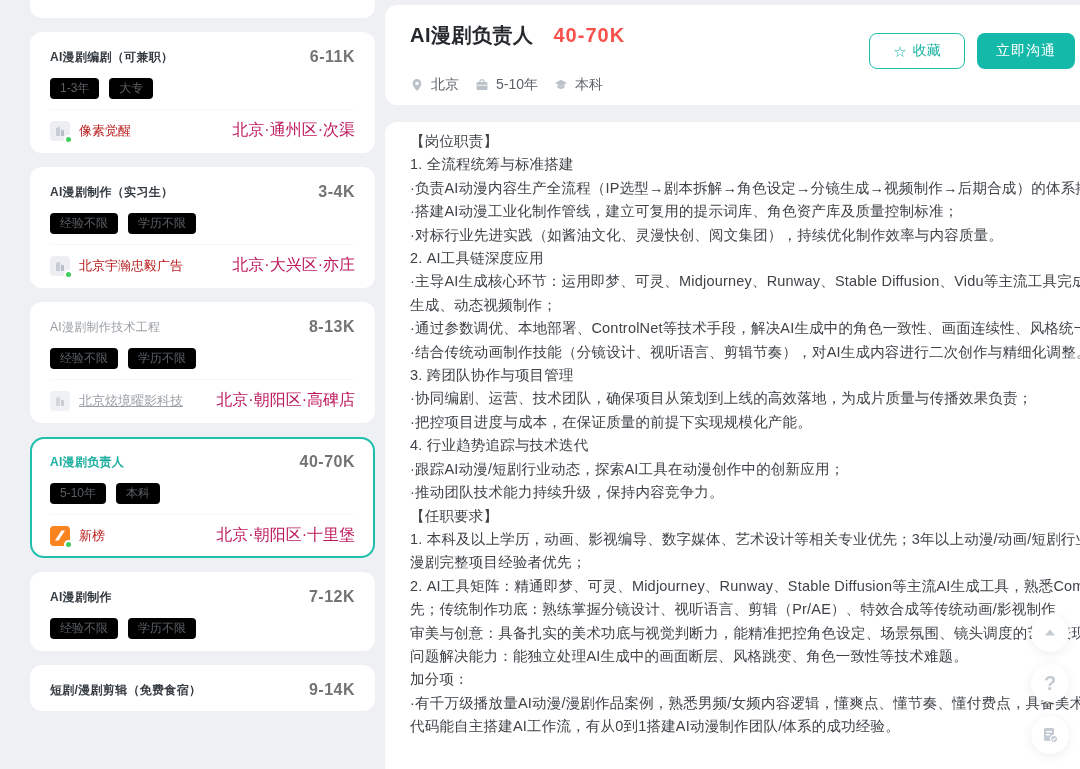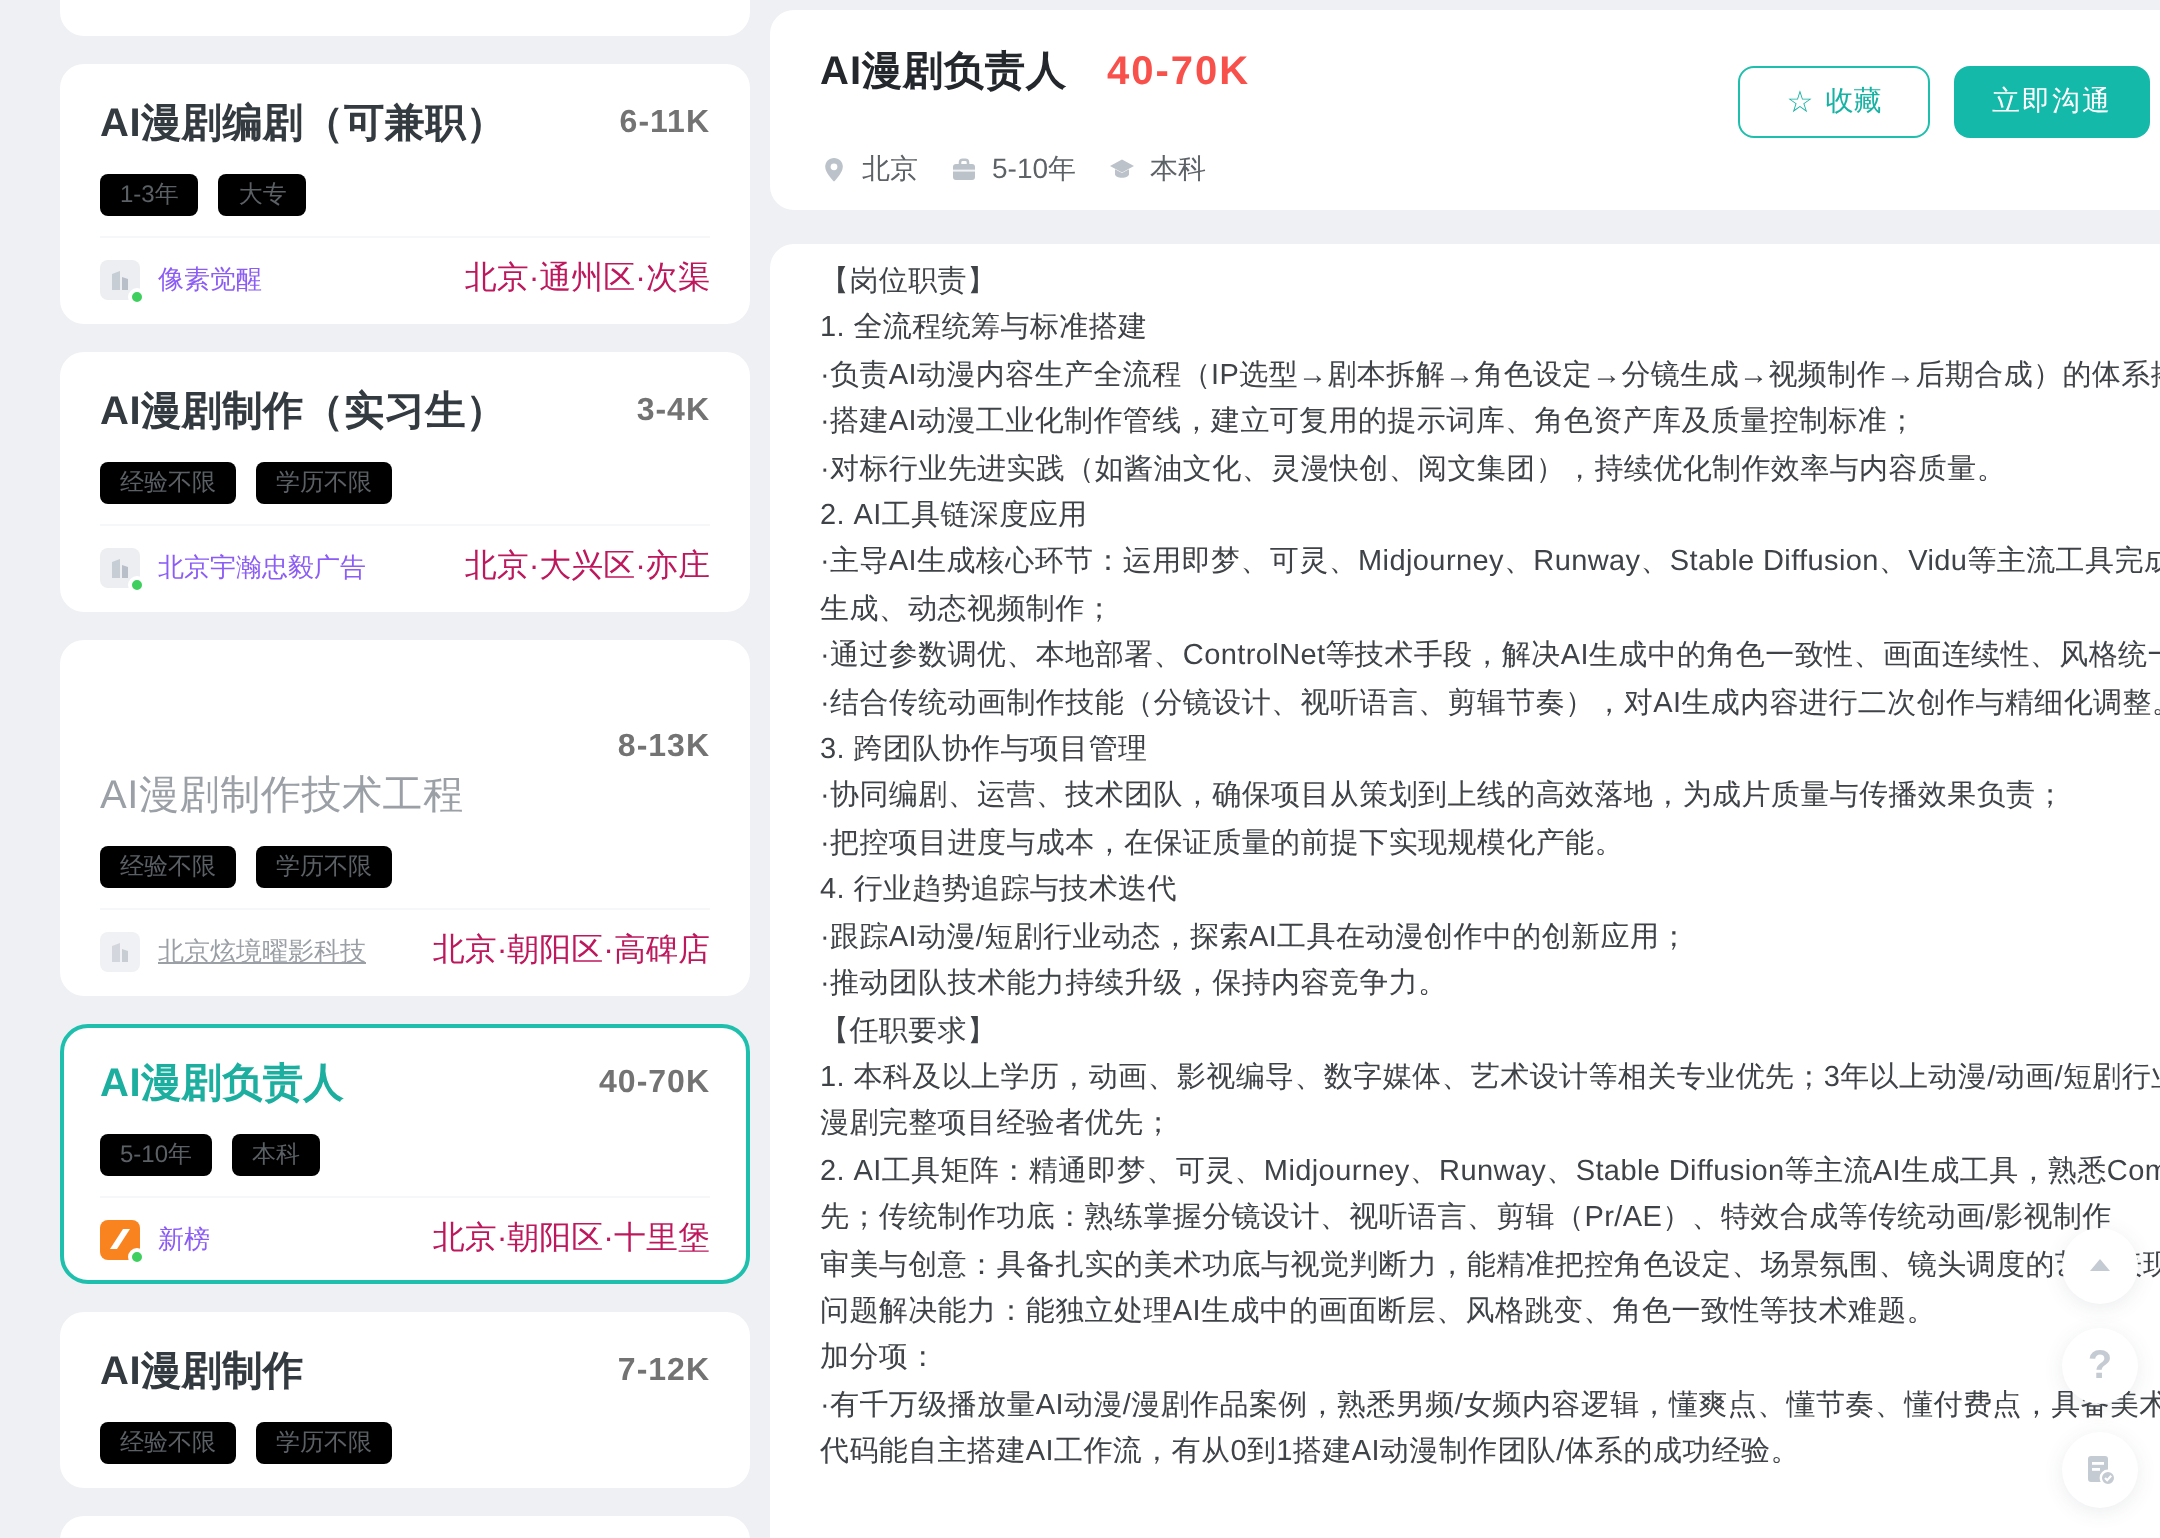--- a/index.html
+++ b/index.html
@@ -13,30 +13,30 @@
   
   .sidebar { position:absolute; left:0; top:0; width:385px; height:769px; overflow:hidden; padding:0 10px 0 30px; }
   .job-card {
     background:#fff; border-radius:12px; padding:16px 20px 12px; margin-bottom:14px;
     position:relative; cursor:pointer;
   }
   .job-card.partial { height:56px; margin-top:-38px; padding:0; }
   .job-card.selected { border:2px solid #1fbfae; border-radius:14px; padding:14px 18px 10px; }
   .job-card.selected .jc-title { color:#1cae9f; }
   .jc-row1 { display:flex; justify-content:space-between; align-items:center; }
-  .jc-title { font-size:20px; font-weight:600; color:#333a40; letter-spacing:.3px; white-space:nowrap; overflow:hidden; }
-  .job-card.viewed .jc-title { color:#9ba0a6; font-weight:500;margin-top:48px; }
+  .jc-title { font-size:12px; font-weight:600; color:#333a40; letter-spacing:.3px; white-space:nowrap; overflow:hidden; }
+  .job-card.viewed .jc-title { color:#9ba0a6; font-weight:500; }
   .jc-salary { font-size:16px; font-weight:700; color:#737373; letter-spacing:.5px; }
   .jc-tags { display:flex; gap:10px; margin-top:12px; }
   .jc-tag { background:#000000; color:#5b6065; font-size:12px; padding:4px 10px; border-radius:4px; line-height:13px; }
   .jc-company { display:flex; align-items:center; margin-top:10px; padding-top:10px; border-top:1px solid #f6f7f9; }
   .logo-wrap { position:relative; width:20px; height:20px; flex:0 0 20px; }
   .logo-wrap svg { display:block; width:20px; height:20px; }
   .status-dot { position:absolute; right:-3px; bottom:-3px; width:9px; height:9px; border-radius:50%; background:#3ecf5f; border:2px solid #fff; }
-  .jc-cname { font-size:13px; color:#8b5cf6; margin-left:9px; flex:1 1 auto; white-space:nowrap; overflow:hidden; }
+  .jc-cname { font-size:13px; color:#b91c1c; margin-left:9px; flex:1 1 auto; white-space:nowrap; overflow:hidden; }
   .job-card.viewed .jc-cname { color:#9ba0a6;text-decoration:underline; }
   .jc-loc { font-size:16px; color:#be185d; white-space:nowrap; }
   
   .detail { position:absolute; left:385px; top:0; width:695px; height:769px; }
   .detail-header {
     position:absolute; top:5px; left:0; width:695px; height:100px;
     background:#fff; border-radius:12px 0 0 12px; padding:17px 0 0 25px;
   }
   .dh-titlerow { display:flex; align-items:baseline; gap:20px; }
   .dh-title { font-size:20px; font-weight:700; color:#24282c; letter-spacing:.5px; }

